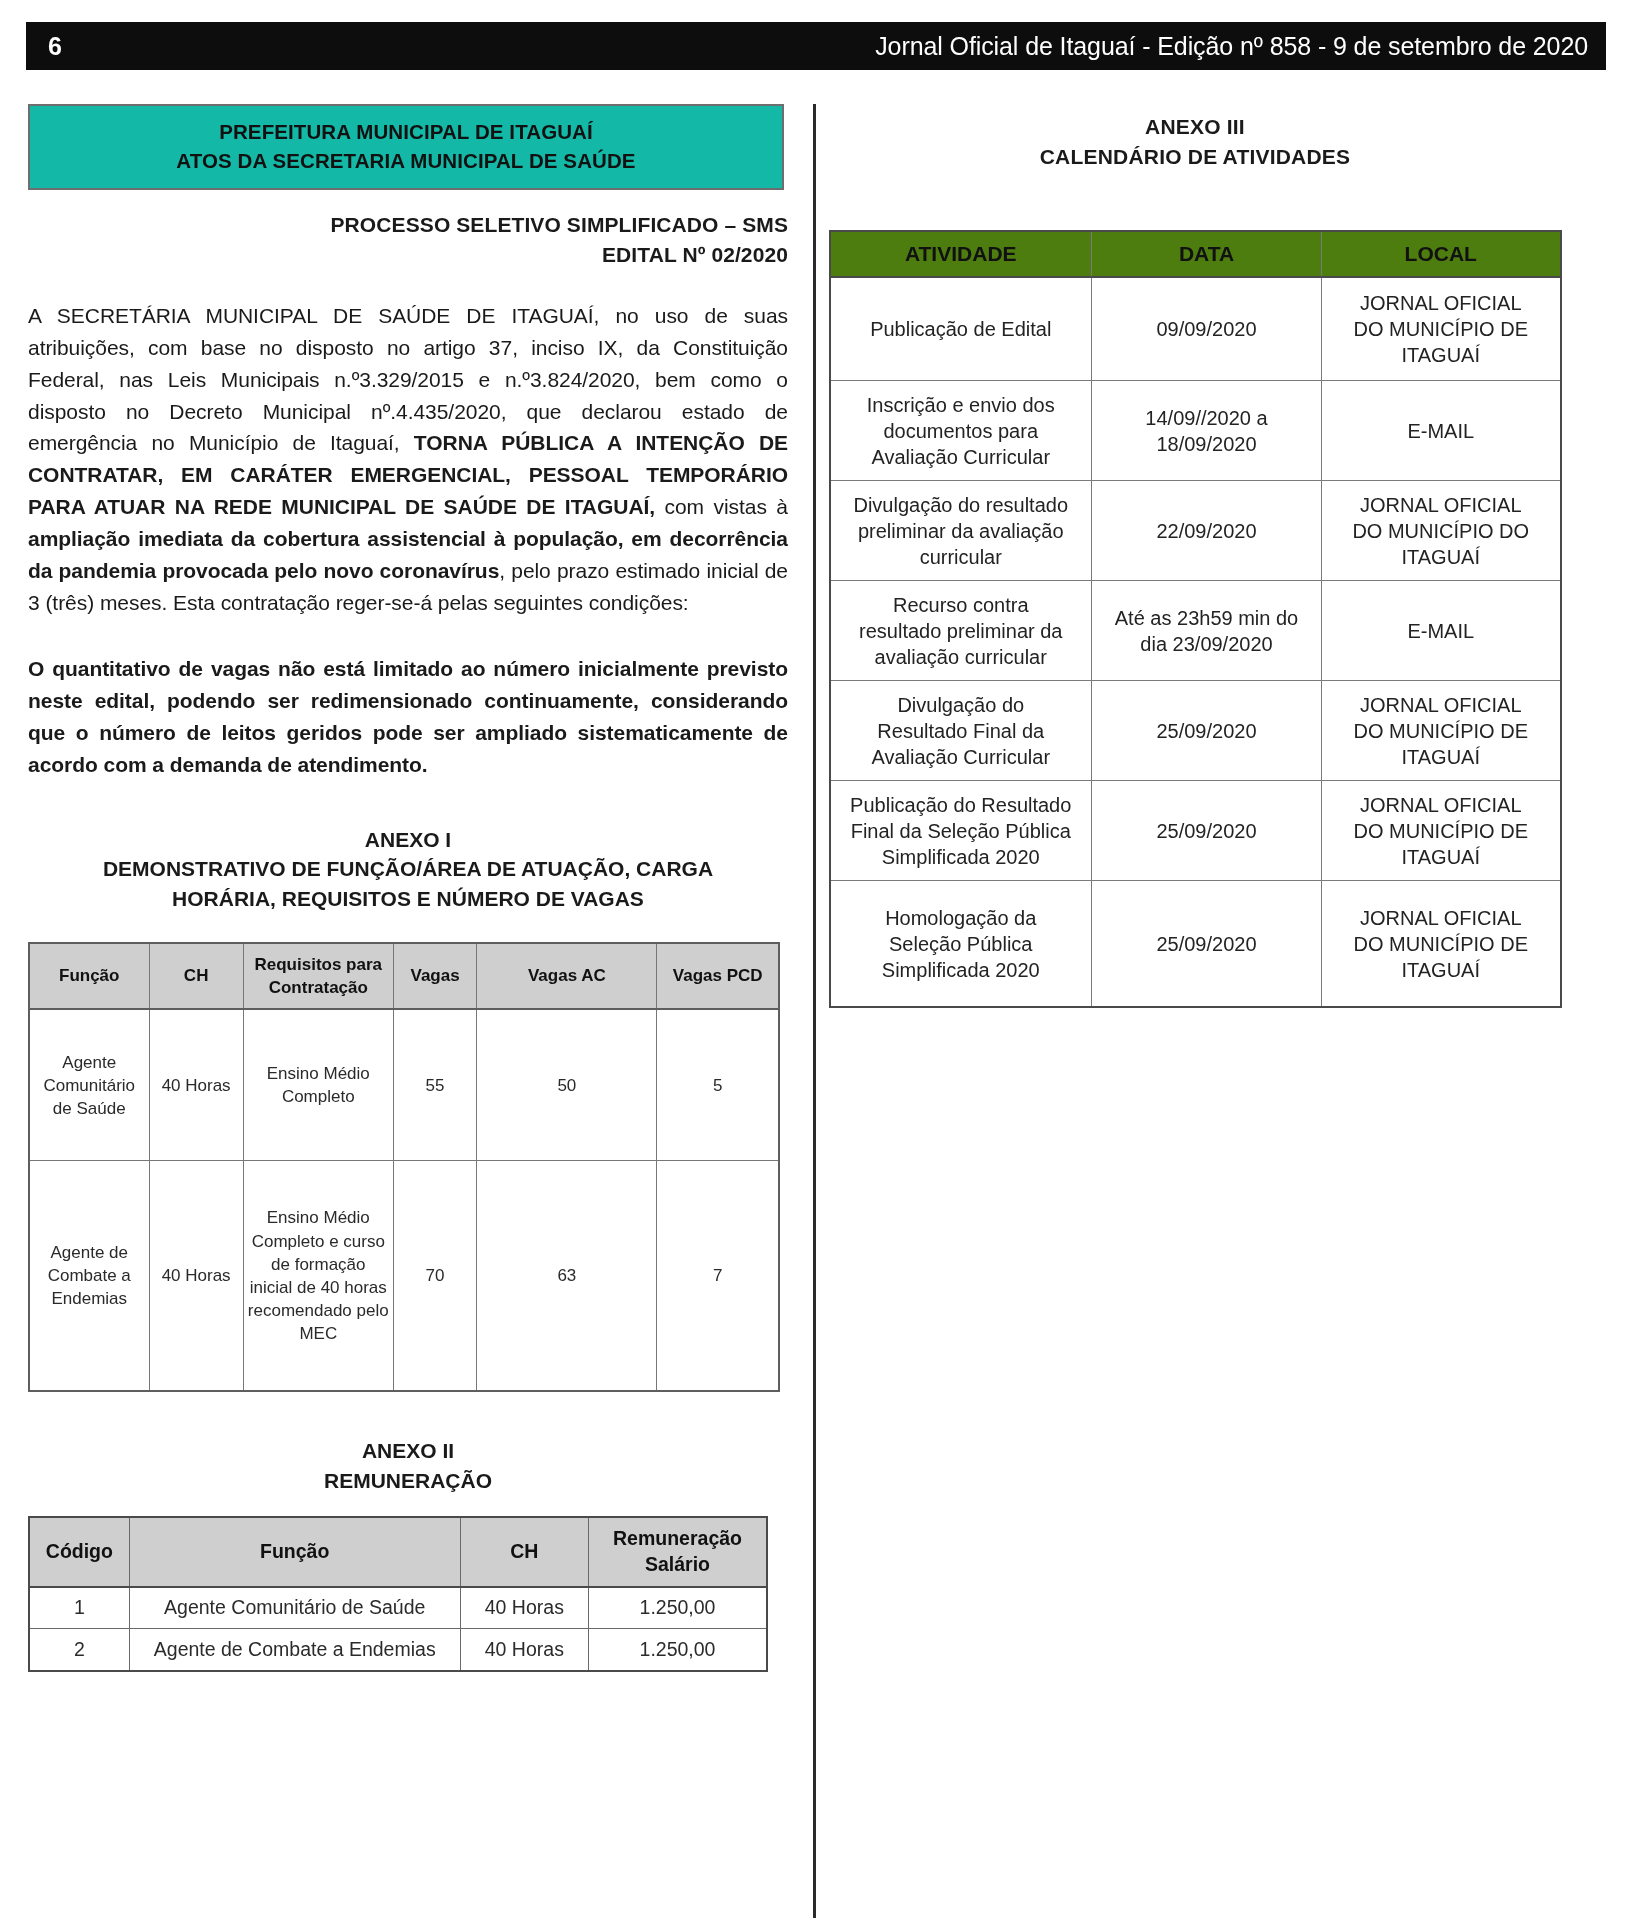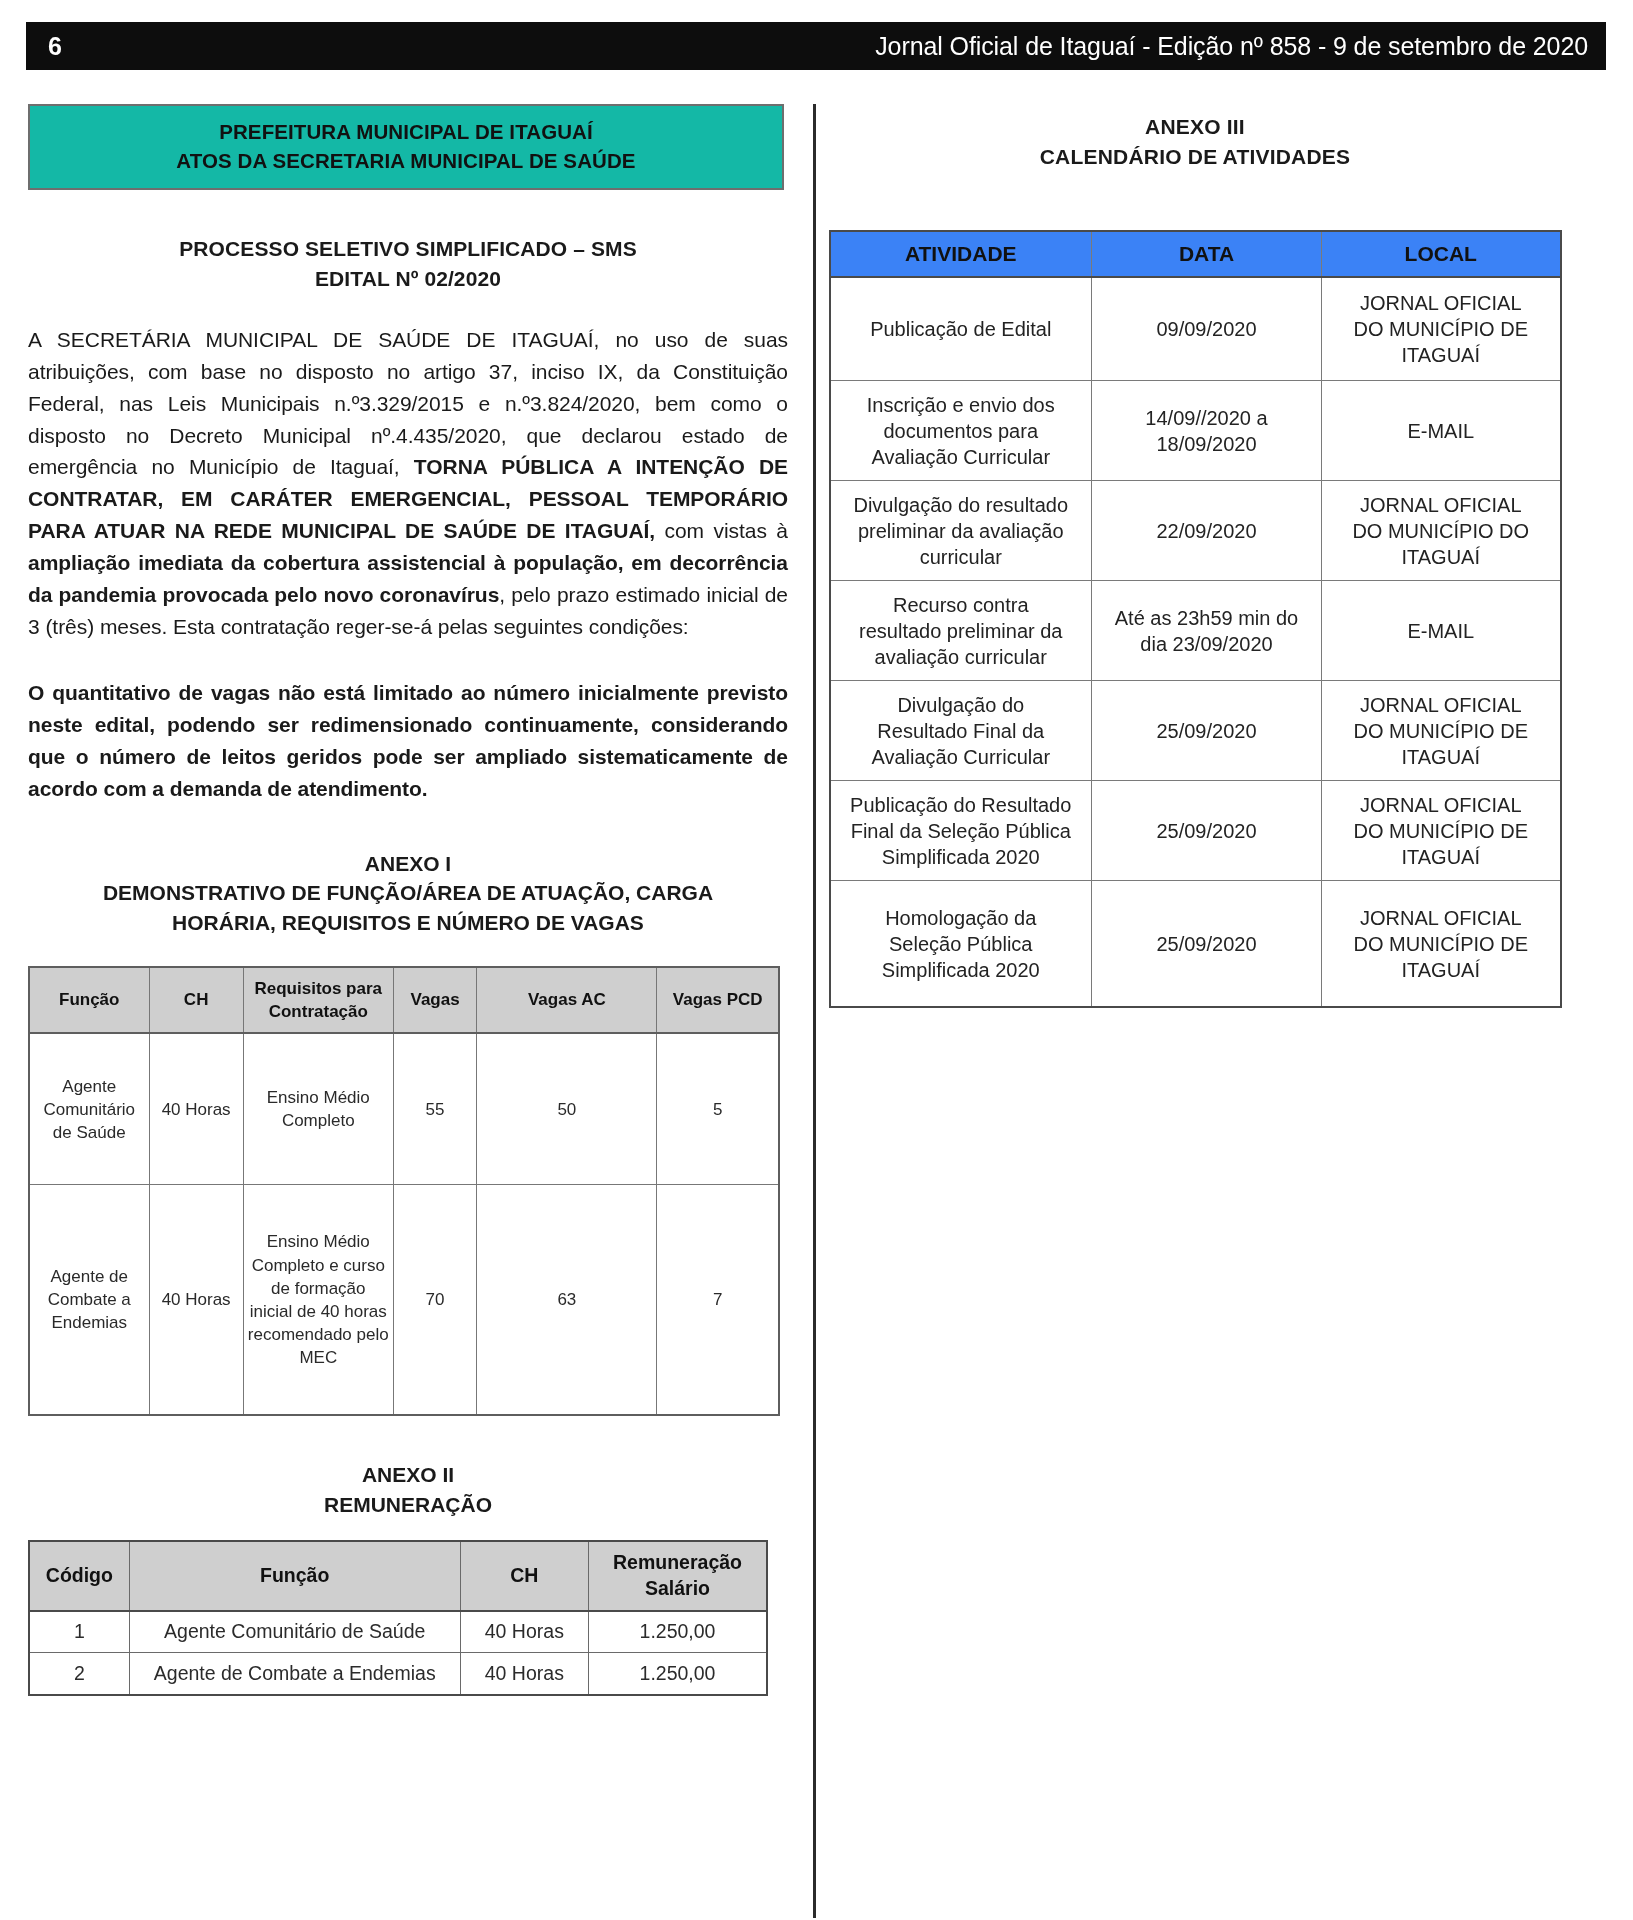--- a/index.html
+++ b/index.html
@@ -72,22 +72,22 @@
   .org-box .line {
     font-size: 20.5px;
     font-weight: bold;
     line-height: 1.42;
     letter-spacing: .1px;
     color: #111;
   }
 
   
   .edital-head {
-    text-align: center;
-    margin-top: 44px;
+    text-align: right;
+    margin-top: 20px;
     font-weight: bold;
     font-size: 21px;
     line-height: 1.42;
     letter-spacing: .1px;
   }
 
   .body-text {
     margin-top: 30px;
     font-size: 21px;
     line-height: 1.52;
@@ -174,21 +174,21 @@
   .tbl-anexo3 th, .tbl-anexo3 td {
     border: 1px solid #7a7a7a;
     text-align: center;
     vertical-align: middle;
     font-size: 20px;
     line-height: 1.3;
     padding: 7px 6px;
     color: #232323;
   }
   .tbl-anexo3 th {
-    background: #3b82f6;
+    background: #4d7c0f;
     font-weight: bold;
     font-size: 21px;
     height: 46px;
     border-bottom: 2px solid #4a4a4a;
     color: #111;
   }
   .tbl-anexo3 td { white-space: pre-line; }
 </style>
 </head>
 <body>

